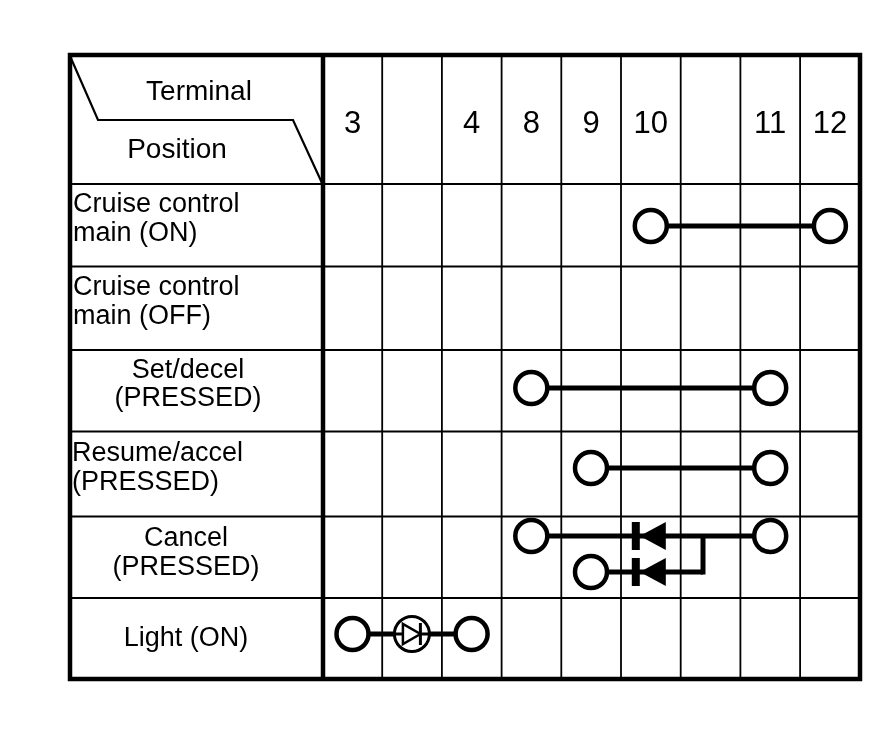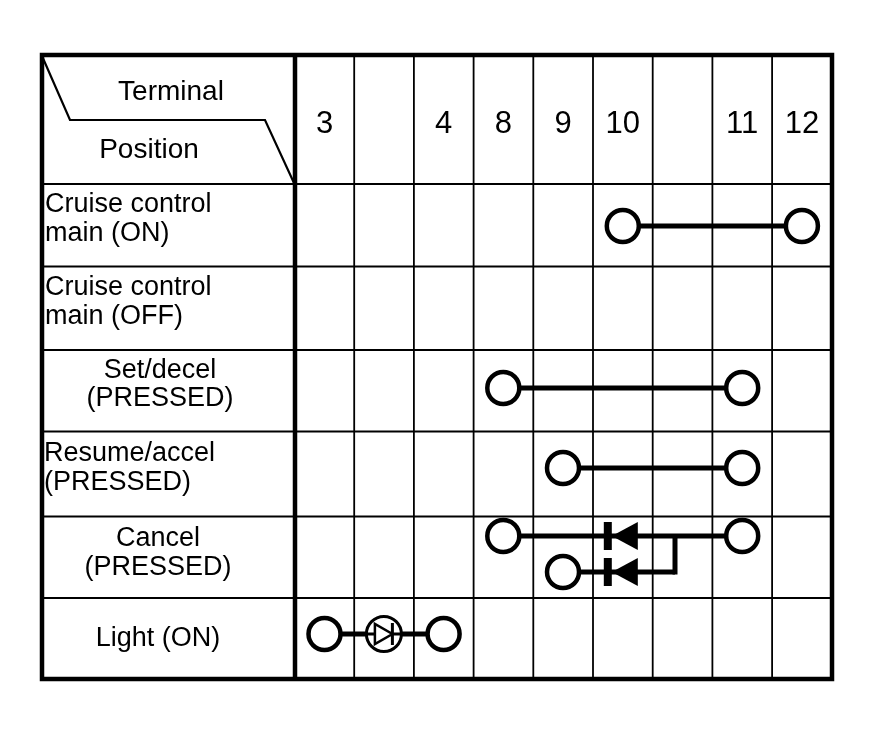--- a/index.html
+++ b/index.html
@@ -6,20 +6,21 @@
     margin: 0;
     padding: 0;
     background: #ffffff;
   }
   .stage {
     position: relative;
     width: 752px;
     height: 736px;
     background: #ffffff;
     font-family: "Liberation Sans", sans-serif;
+    margin-left: 28px;
   }
   svg text {
     fill: #000000;
     font-family: "Liberation Sans", sans-serif;
   }
   .row-label-text { font-size: 27px; }
   .terminal-number { font-size: 31px; }
   .header-label { font-size: 28px; }
 </style>
 </head>

